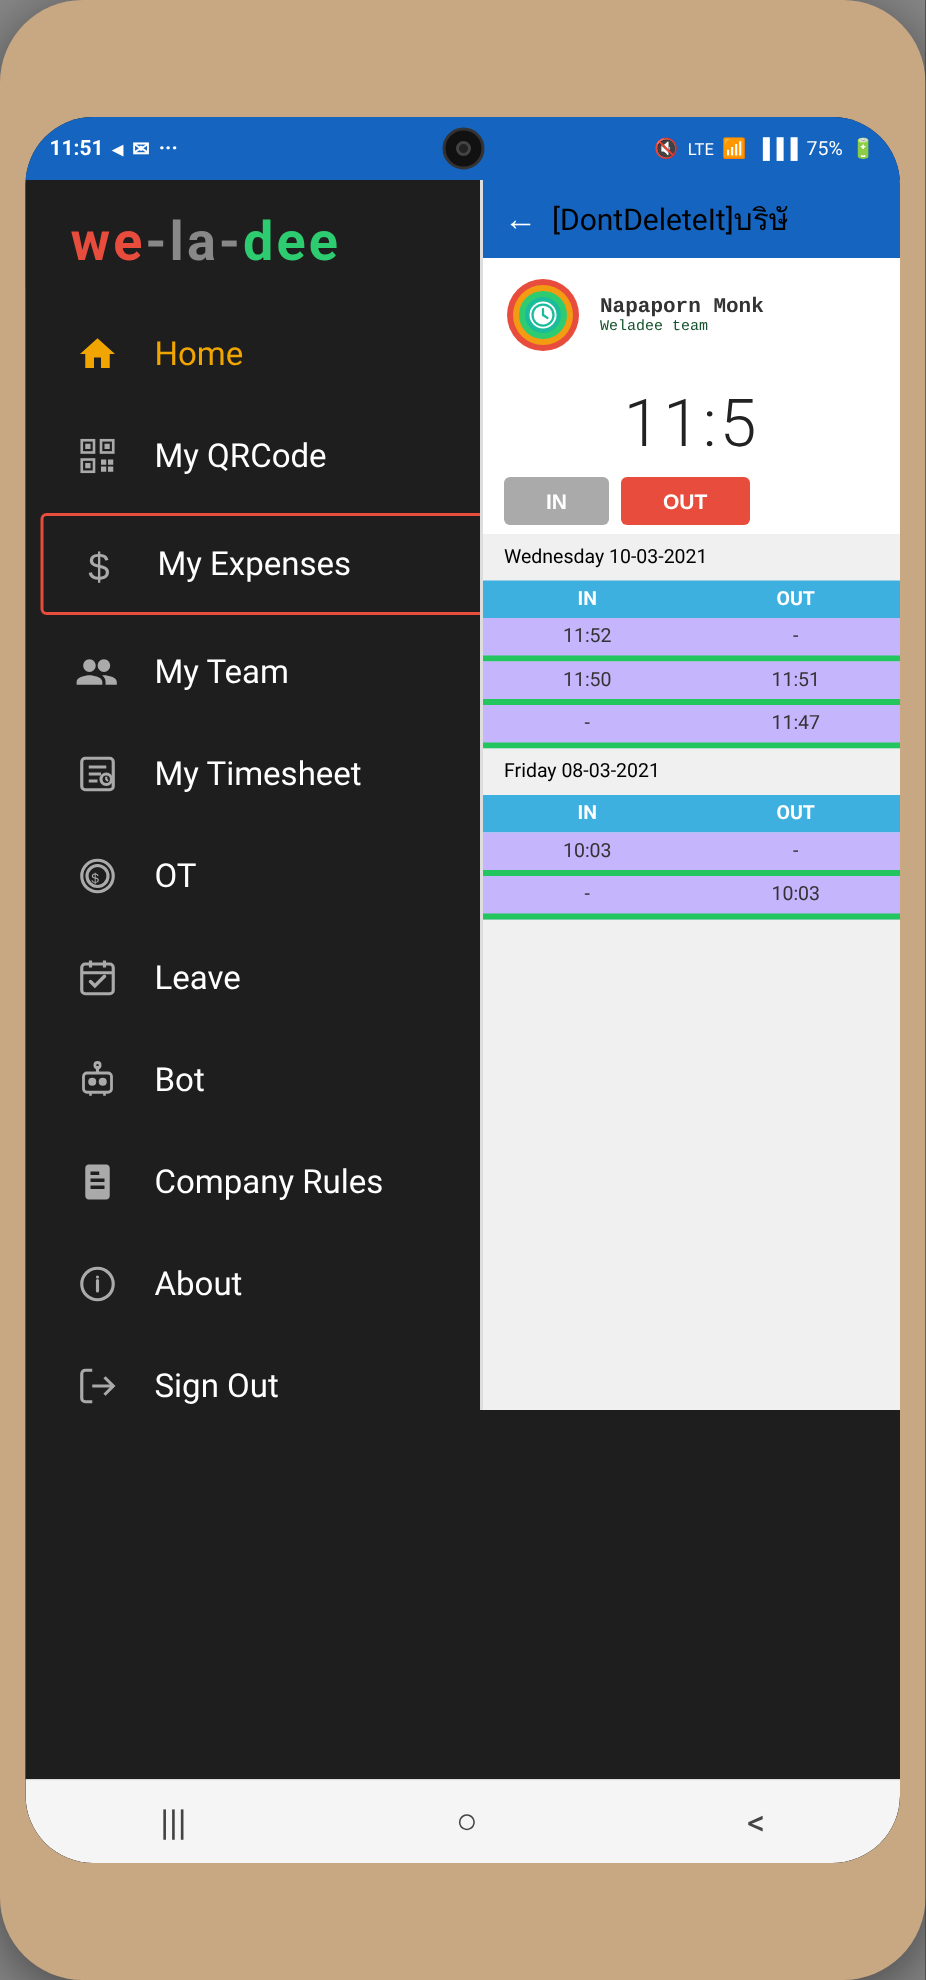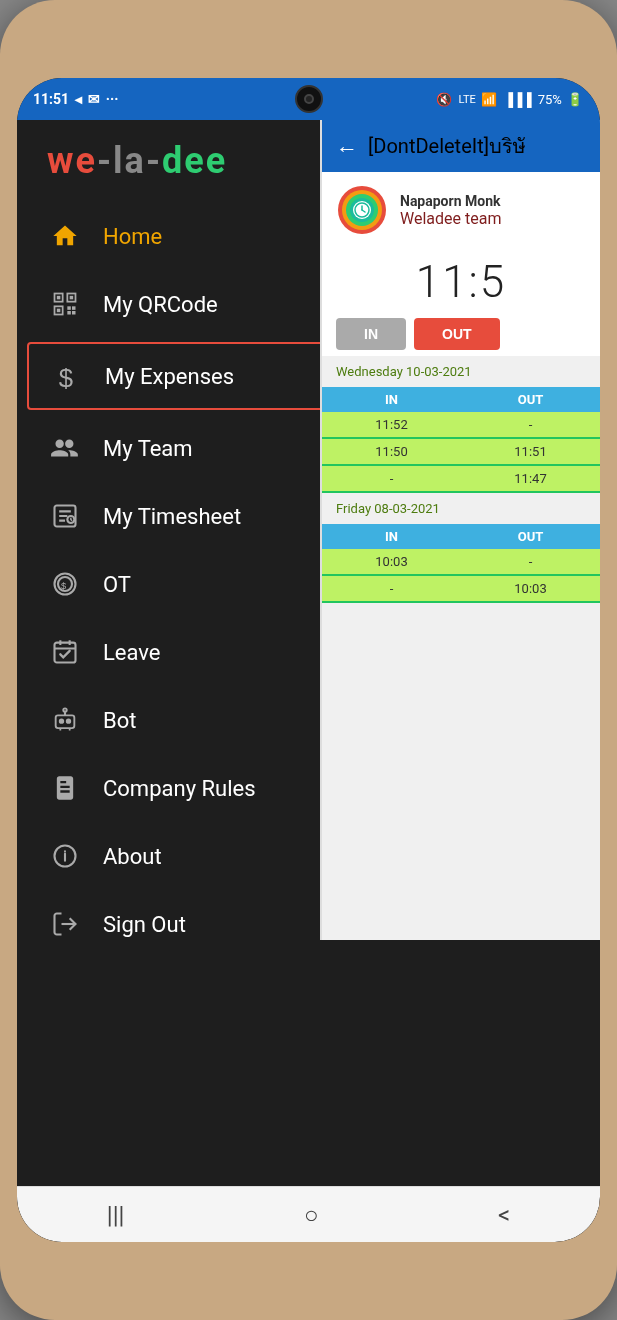--- a/index.html
+++ b/index.html
@@ -171,36 +171,37 @@
       font-size: 20px;
       font-weight: normal;
       flex: 1;
     }
     .profile-area {
       display: flex;
       align-items: center;
       padding: 12px 14px;
       background: #fff;
       gap: 12px;
+      font-family: Liberation Mono, monospace;
     }
     .profile-avatar {
       width: 52px;
       height: 52px;
       position: relative;
       flex-shrink: 0;
     }
     .profile-info { flex: 1; }
     .profile-name {
       font-size: 14px;
       font-weight: bold;
       color: #333;
     }
     .profile-team {
-      font-size: 16px;
-      color: #7f1d1d;
+      font-size: 10px;
+      color: #14532d;
     }
     .time-display {
       text-align: center;
       padding: 8px 0 4px 0;
       background: #fff;
     }
     .time-big {
       font-size: 44px;
       font-weight: 300;
       color: #222;
@@ -231,39 +232,39 @@
       border: none;
     }
     .attendance-section {
       background: #f0f0f0;
       flex: 1;
       overflow-y: auto;
     }
     .date-header {
       padding: 8px 14px;
       font-size: 13px;
-      color: #4d7c0f;
+      color: #000000;
       background: #f0f0f0;
     }
     .att-table-header {
       background: #3eb0e0;
       display: flex;
     }
     .att-col {
       flex: 1;
       text-align: center;
       color: white;
       font-size: 13px;
       font-weight: bold;
       padding: 5px 0;
     }
     .att-row {
       display: flex;
-      border-bottom: 2px solid #22c55e;
-      background: #bef264;
+      border-bottom: 4px solid #22c55e;
+      background: #c4b5fd;
     }
     .att-cell {
       flex: 1;
       text-align: center;
       font-size: 13px;
       color: #333;
       padding: 5px 0;
     }
     
     .bottom-nav {

